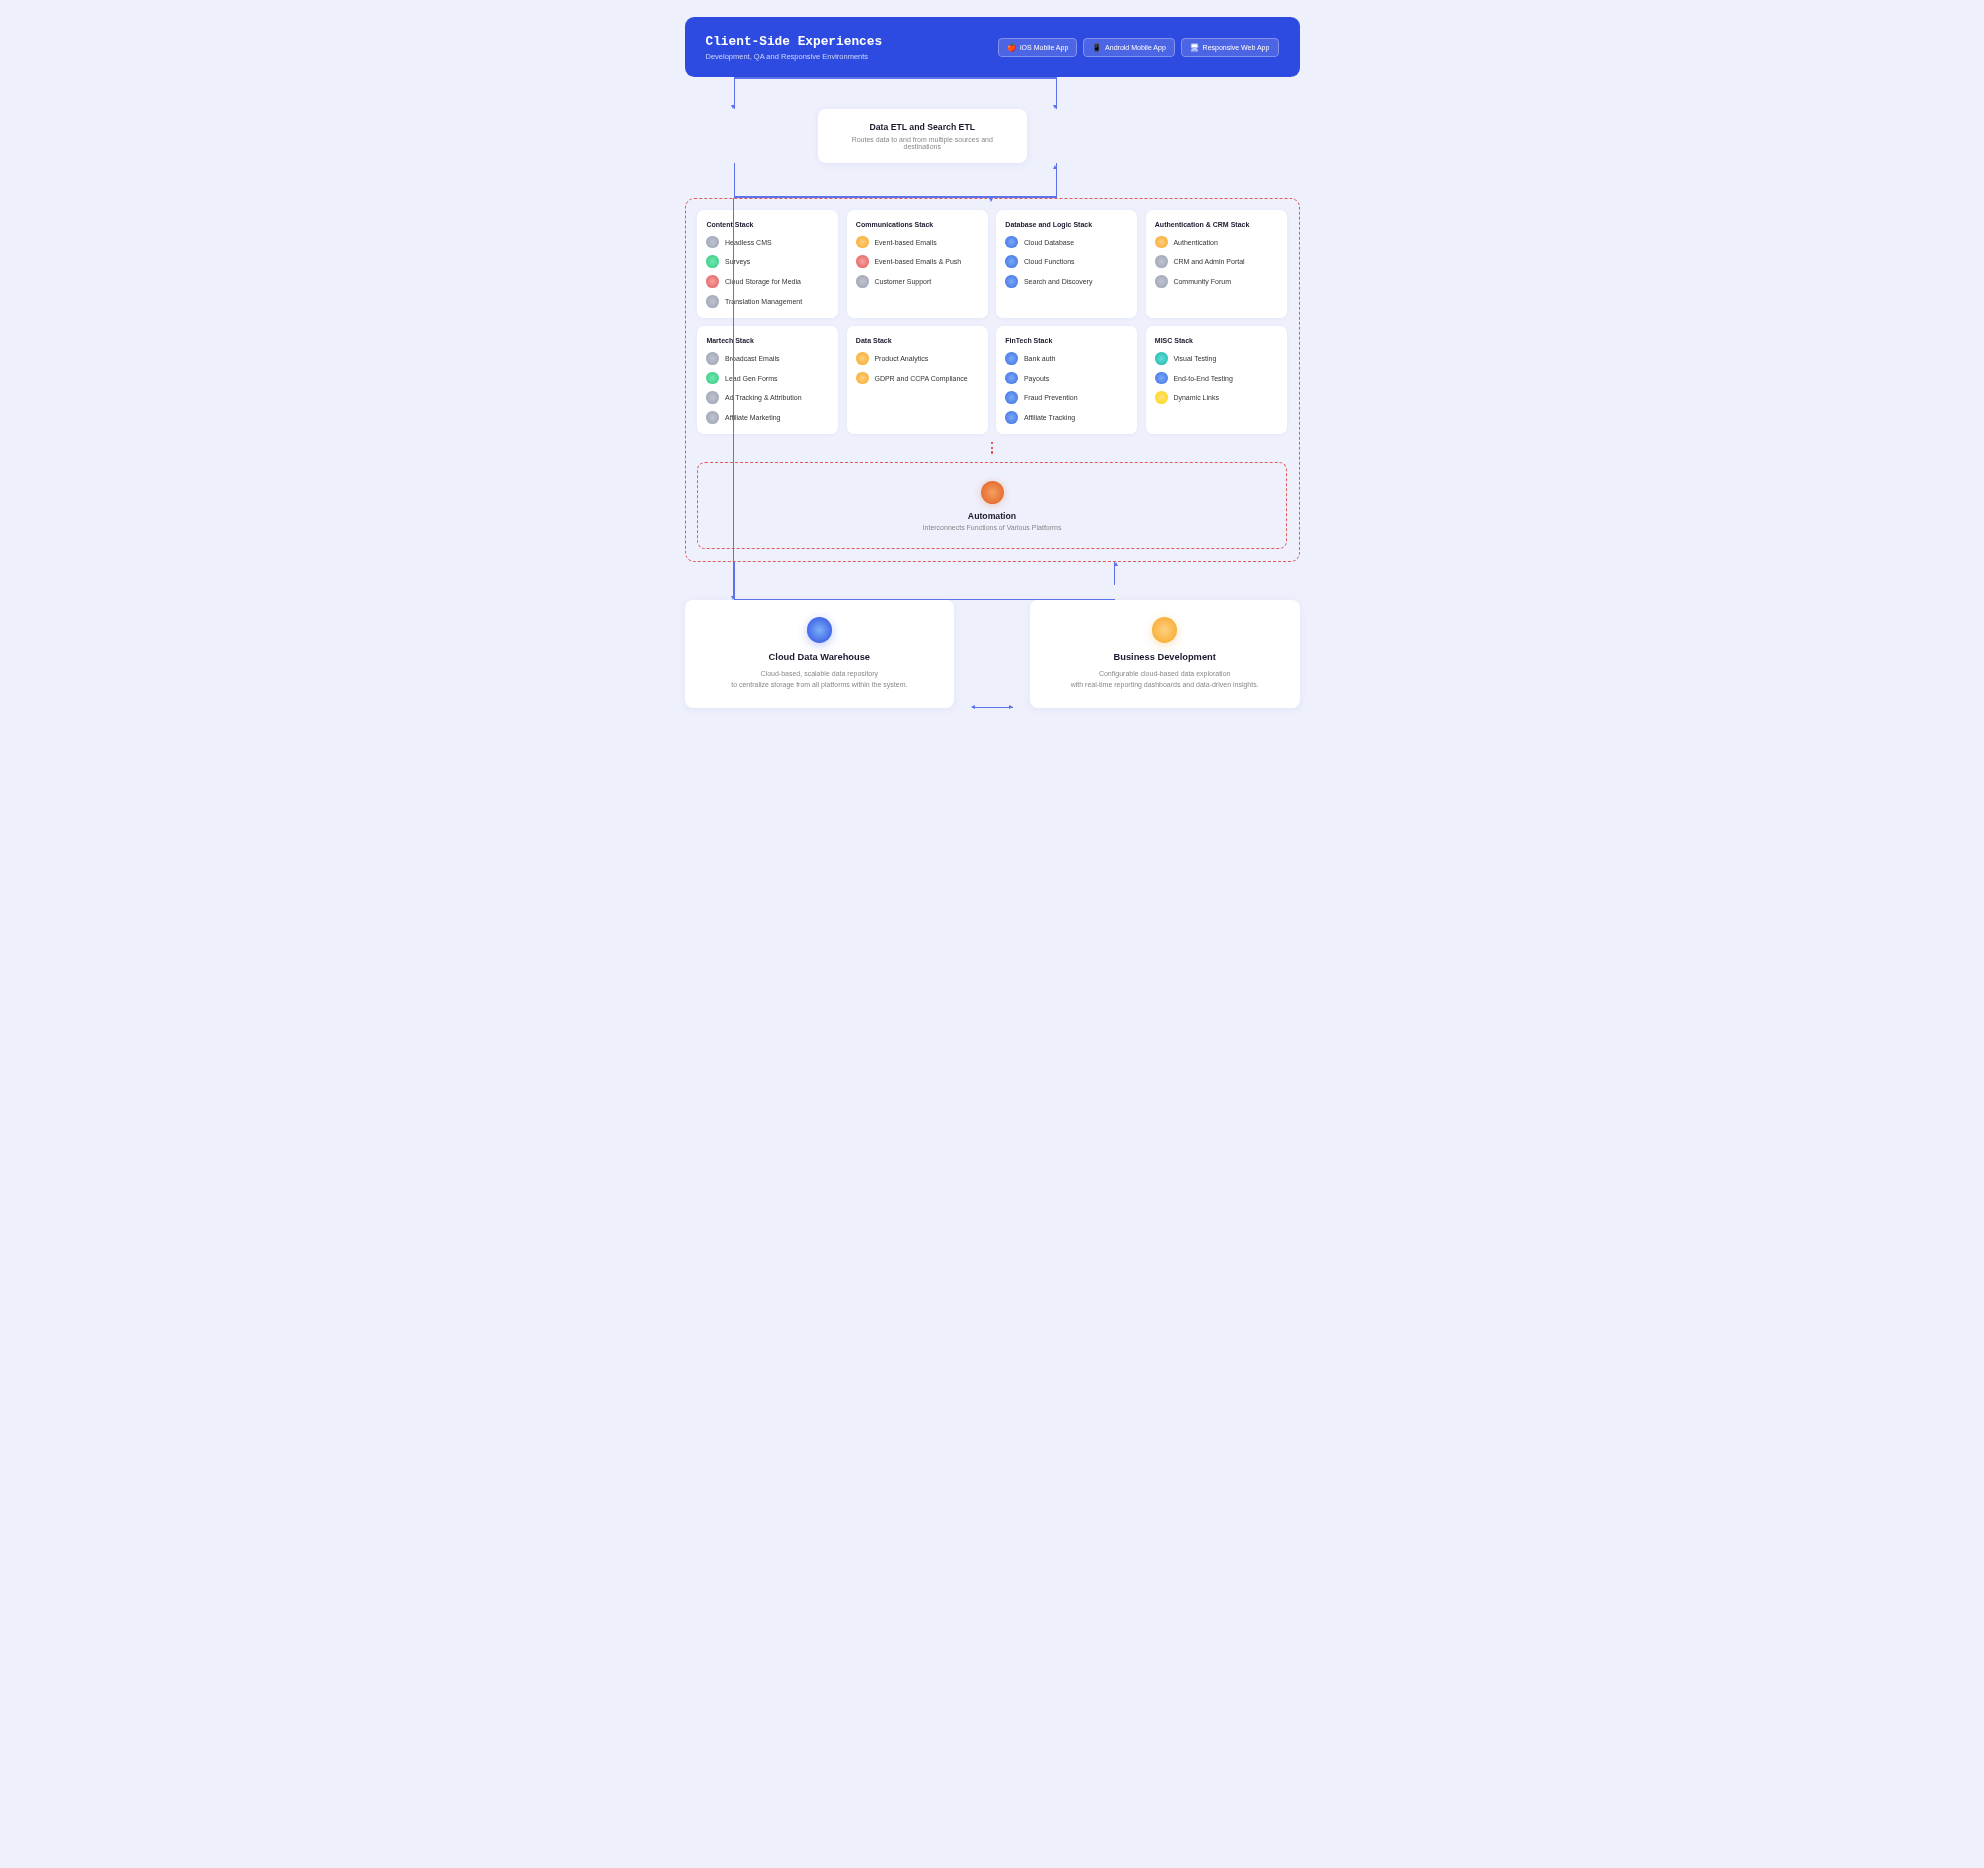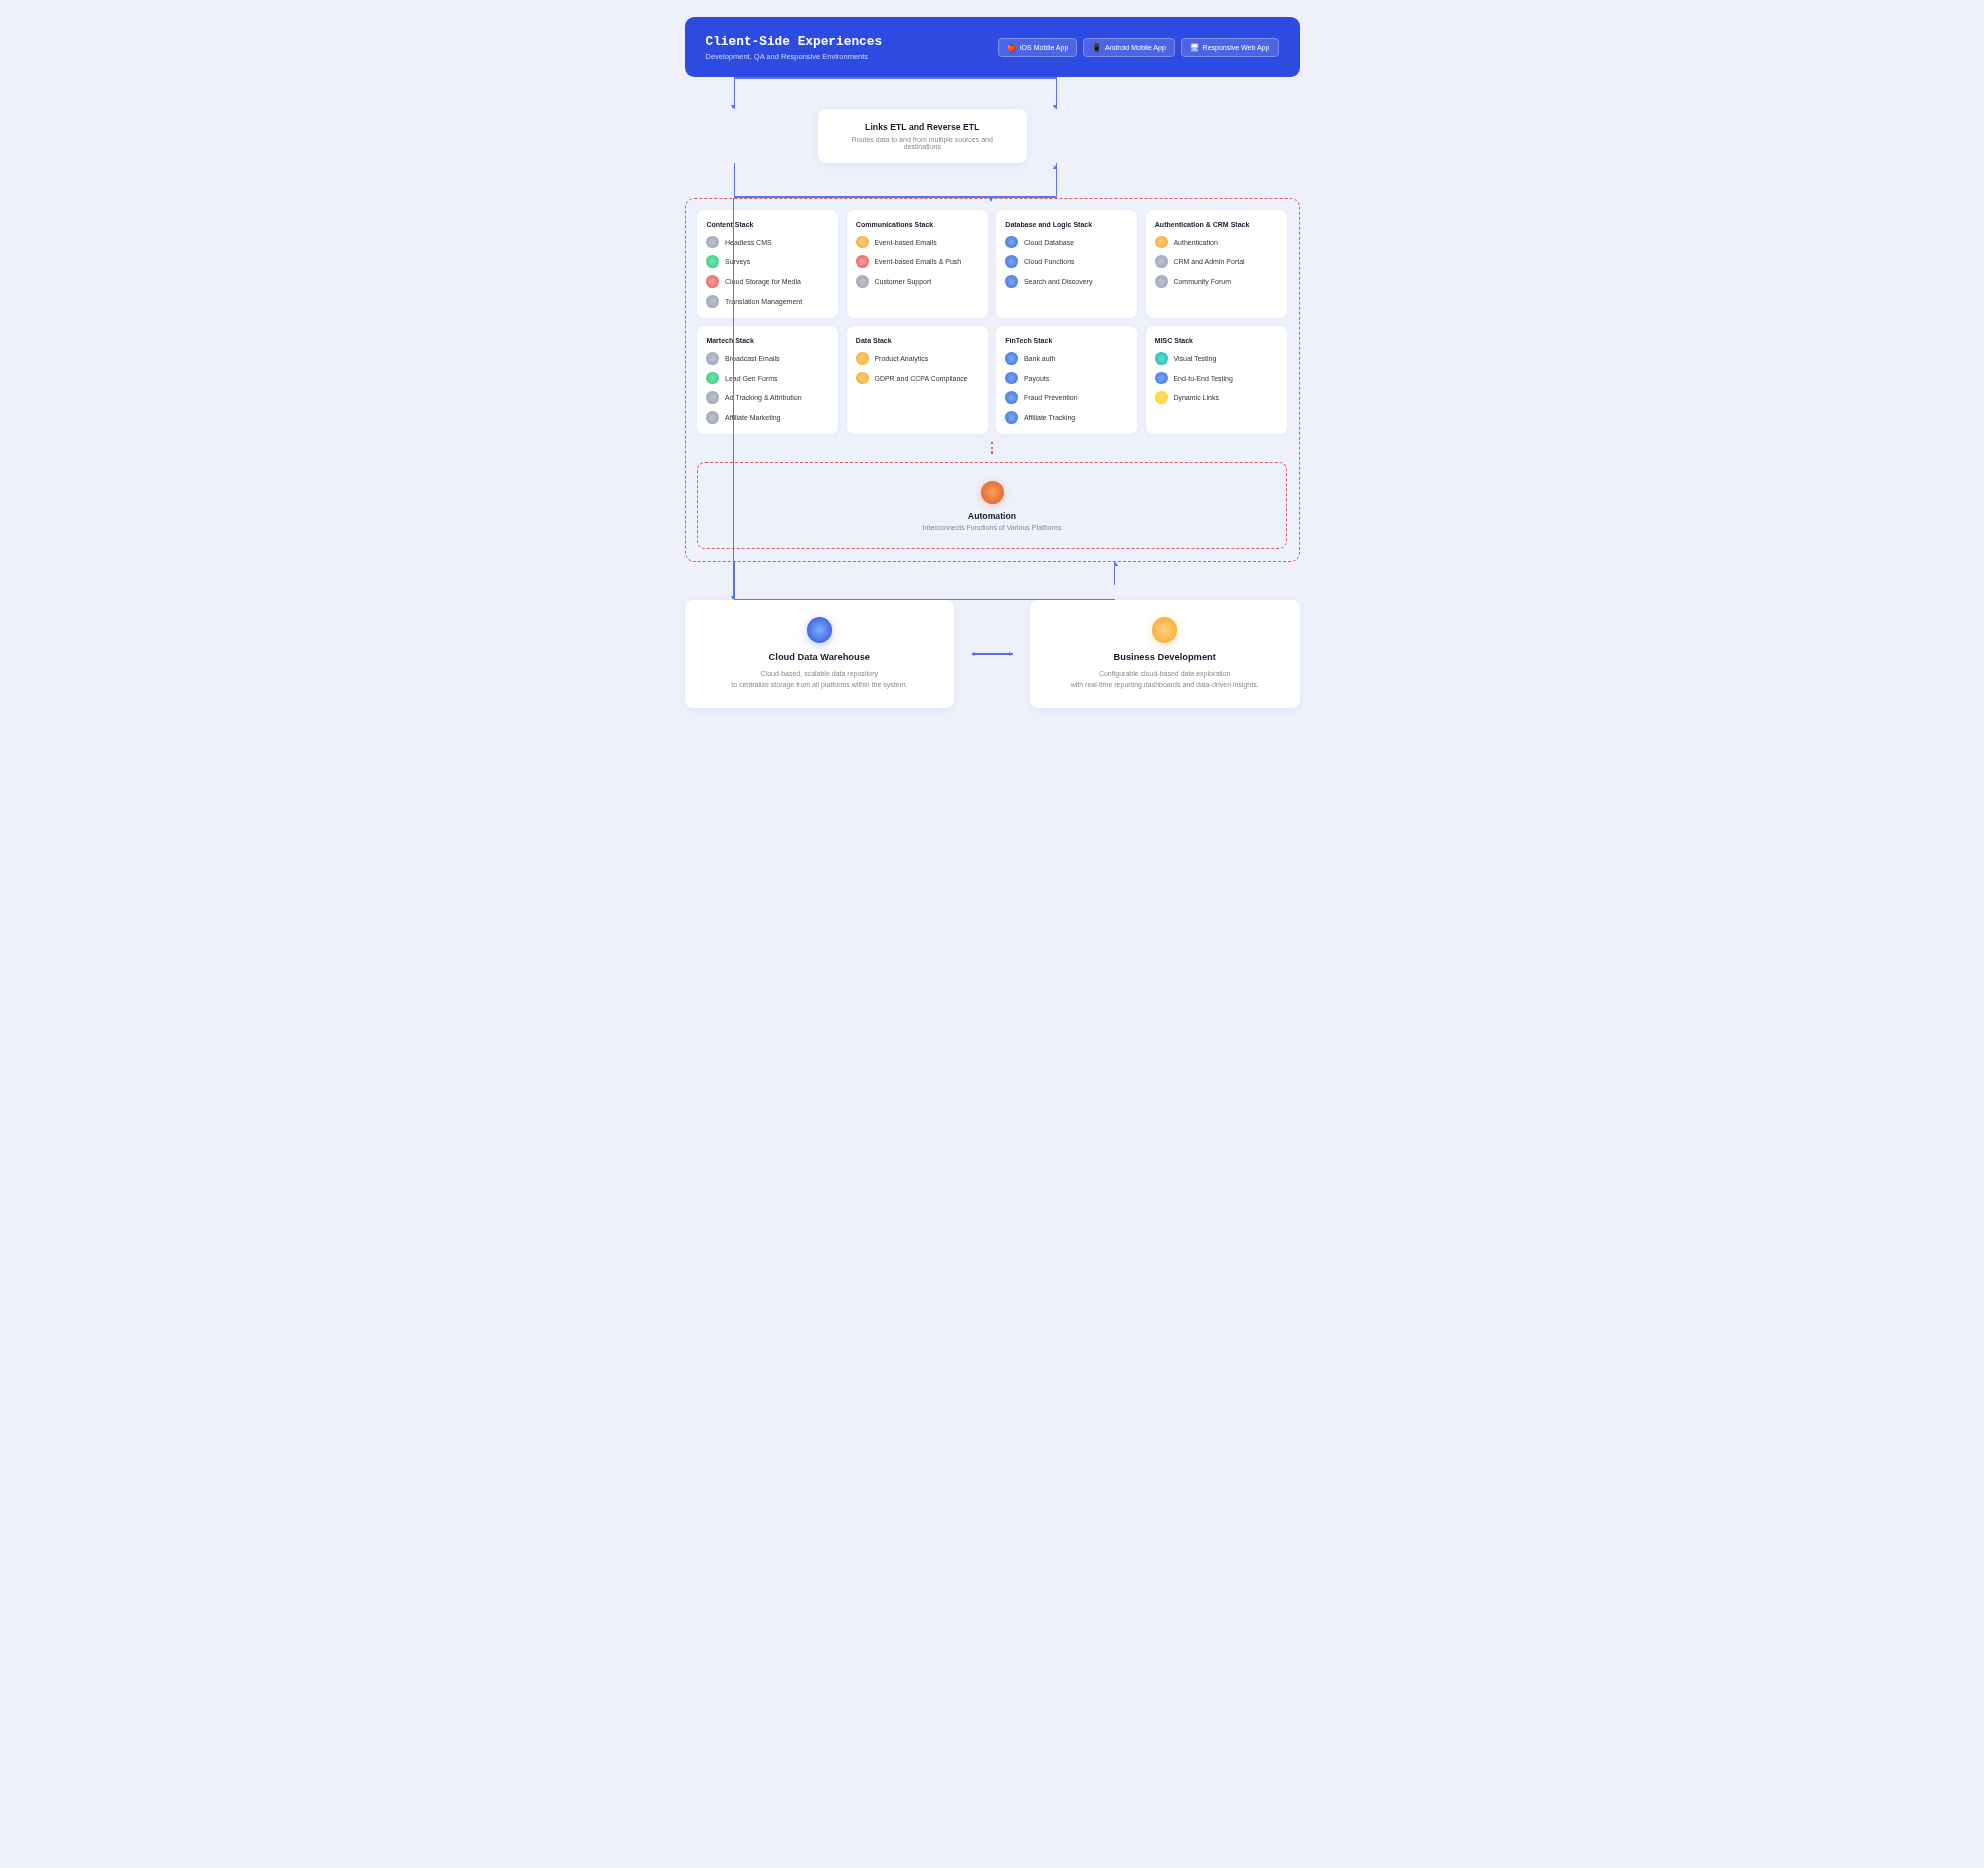--- a/index.html
+++ b/index.html
@@ -260,21 +260,21 @@
 
     <div style="position:absolute; left:8%; top:0; width:calc(50% + 64px - 8%); height:1.2px; background:#5b72e8;"></div>
 
     <div style="position:absolute; left:calc(50% + 64px - 2.9px); top:28px; width:0; height:0; border-left:2.9px solid transparent; border-right:2.9px solid transparent; border-top:4.1px solid #5b72e8;"></div>
 
     <div style="position:absolute; left:calc(8% - 2.9px); top:28px; width:0; height:0; border-left:2.9px solid transparent; border-right:2.9px solid transparent; border-top:4.1px solid #5b72e8;"></div>
   </div>
 
   <div style="display:flex; justify-content:flex-end; padding-right: calc(50% - 104px - 64px);">
     <div class="etl-box">
-      <div class="etl-title">Links ETL and Reverse ETL</div>
+      <div class="etl-title">Data ETL and Search ETL</div>
       <div class="etl-subtitle">Routes data to and from multiple sources and destinations</div>
     </div>
   </div>
 
   <div style="position:relative; height:35px;">
 
     <div style="position:absolute; left:8%; top:0; width:1.2px; height:100%; background:#5b72e8;"></div>
 
     <div style="position:absolute; left:calc(50% + 64px); top:0; width:1.2px; height:100%; background:#5b72e8;"></div>
 
@@ -451,21 +451,21 @@
 
     <div style="position:absolute; right:30%; top:0; height:23px; width:1.2px; background:#5b72e8;"></div>
 
     <div style="position:absolute; left:8%; bottom:0; width:calc(70% - 8%); height:1.2px; background:#5b72e8;"></div>
 
     <div style="position:absolute; right:calc(30% - 2.9px); top:0; width:0; height:0; border-left:2.9px solid transparent; border-right:2.9px solid transparent; border-bottom:4.1px solid #5b72e8;"></div>
 
     <div style="position:absolute; left:calc(8% - 2.9px); top:34px; width:0; height:0; border-left:2.9px solid transparent; border-right:2.9px solid transparent; border-top:4.1px solid #5b72e8;"></div>
   </div>
 
-  <div style="display:flex; gap:11.6px; align-items:center;">
+  <div style="display:flex; gap:11.6px; align-items:flex-end;">
     <div class="bottom-card">
       <div class="bottom-card-icon" style="background:radial-gradient(circle, #7ab0f8, #2d4be0); box-shadow: 0 2.3px 9.3px rgba(45,75,224,0.3);"></div>
       <div class="bottom-card-title">Cloud Data Warehouse</div>
       <div class="bottom-card-desc">
         Cloud-based, scalable data repository<br>to centralize storage from all platforms within the system.
       </div>
     </div>
 
     <div class="bottom-arrow">
       <div style="position:relative; width:41px; height:1.2px; background:#5b72e8;">

